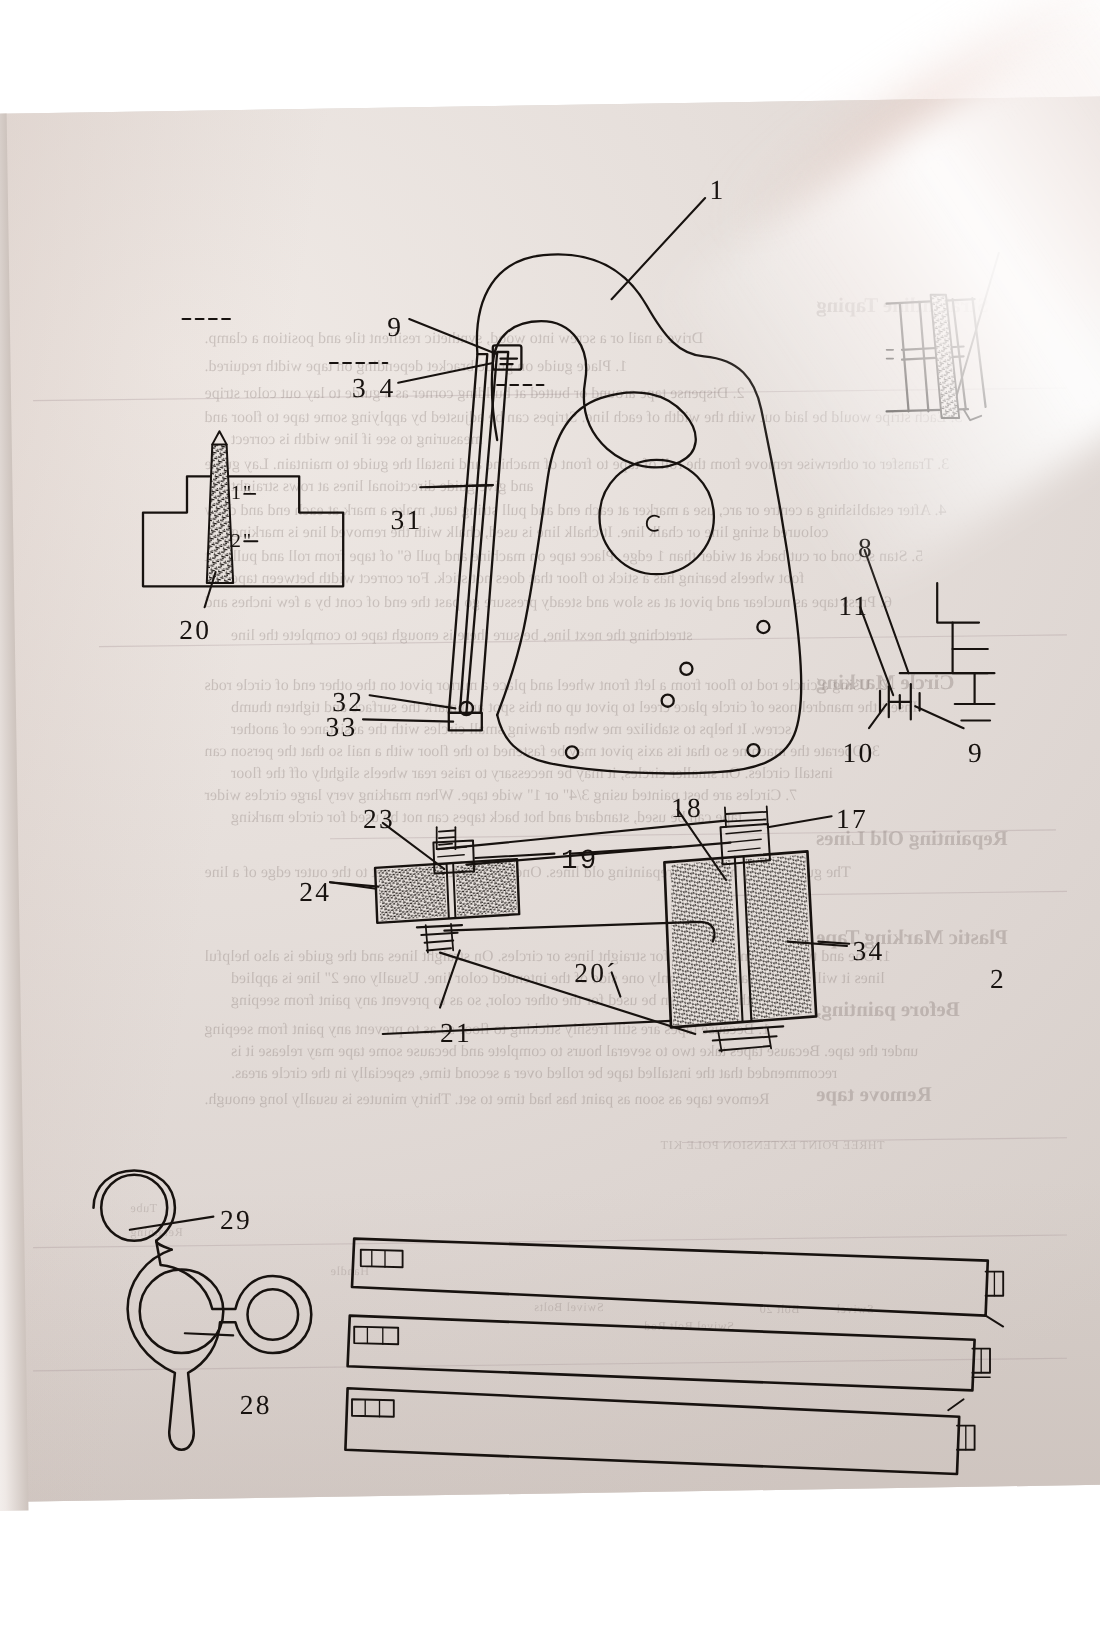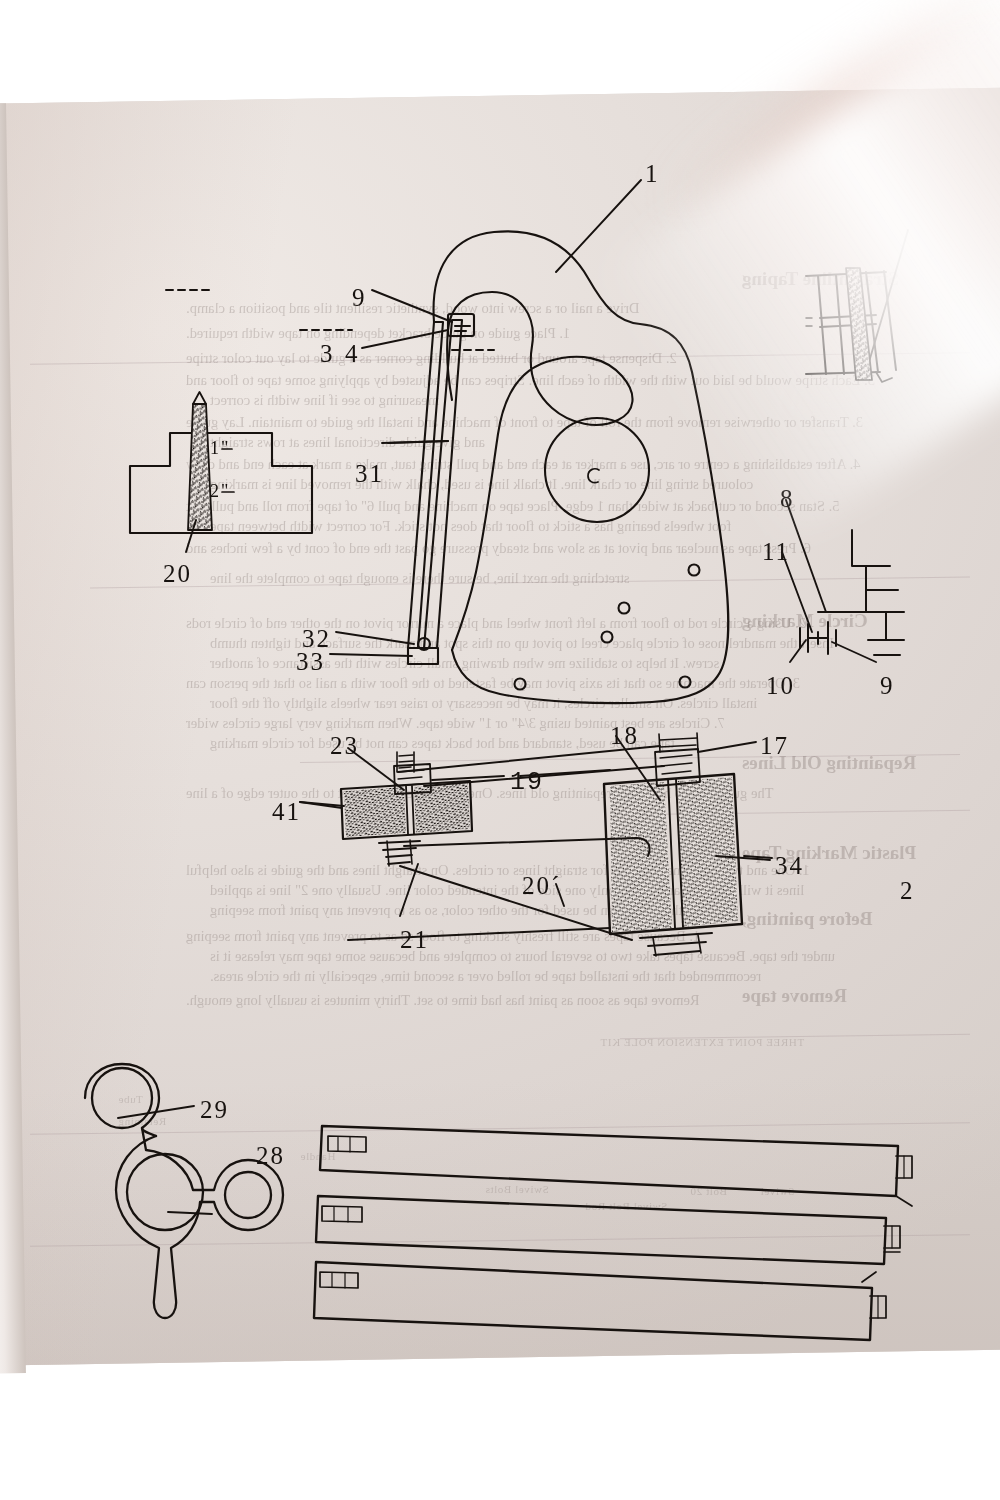--- a/index.html
+++ b/index.html
@@ -399,27 +399,27 @@
       <div class="lbl" style="left: 780px; top: 485px;">8</div>
       <div class="lbl" style="left: 762px; top: 538px;">11</div>
       <div class="lbl" style="left: 766px; top: 672px;">10</div>
       <div class="lbl" style="left: 880px; top: 672px;">9</div>
       <div class="lbl" style="left: 302px; top: 625px;">32</div>
       <div class="lbl" style="left: 296px; top: 648px;">33</div>
       <div class="lbl" style="left: 330px; top: 732px; text-align: center;">23</div>
       <div class="lbl" style="left: 610px; top: 722px;">18</div>
       <div class="lbl" style="left: 760px; top: 732px;">17</div>
       <div class="lbl" style="left: 510px; top: 768px; font-family: Liberation Mono, monospace;">19</div>
-      <div class="lbl" style="left: 272px; top: 798px;">41</div>
+      <div class="lbl" style="left: 272px; top: 798px;">24</div>
       <div class="lbl" style="left: 775px; top: 852px;">34</div>
       <div class="lbl" style="left: 900px; top: 877px;">2</div>
       <div class="lbl" style="left: 522px; top: 872px;">20´</div>
       <div class="lbl" style="left: 400px; top: 926px;">21</div>
       <div class="lbl" style="left: 200px; top: 1096px;">29</div>
-      <div class="lbl" style="left: 218px; top: 1142px; margin-left: 38px;">28</div>
+      <div class="lbl" style="left: 218px; top: 1264px;">28</div>
     </div>
 
   <div class="lbl sm" style="left:210px;top:438px;font-size:18px;">1"</div>
   <div class="lbl sm" style="left:210px;top:481px;font-size:18px;">2"</div>
 
   <div id="glare2"></div>
   <div id="glare"></div>
 </div>
 
 </body></html>

